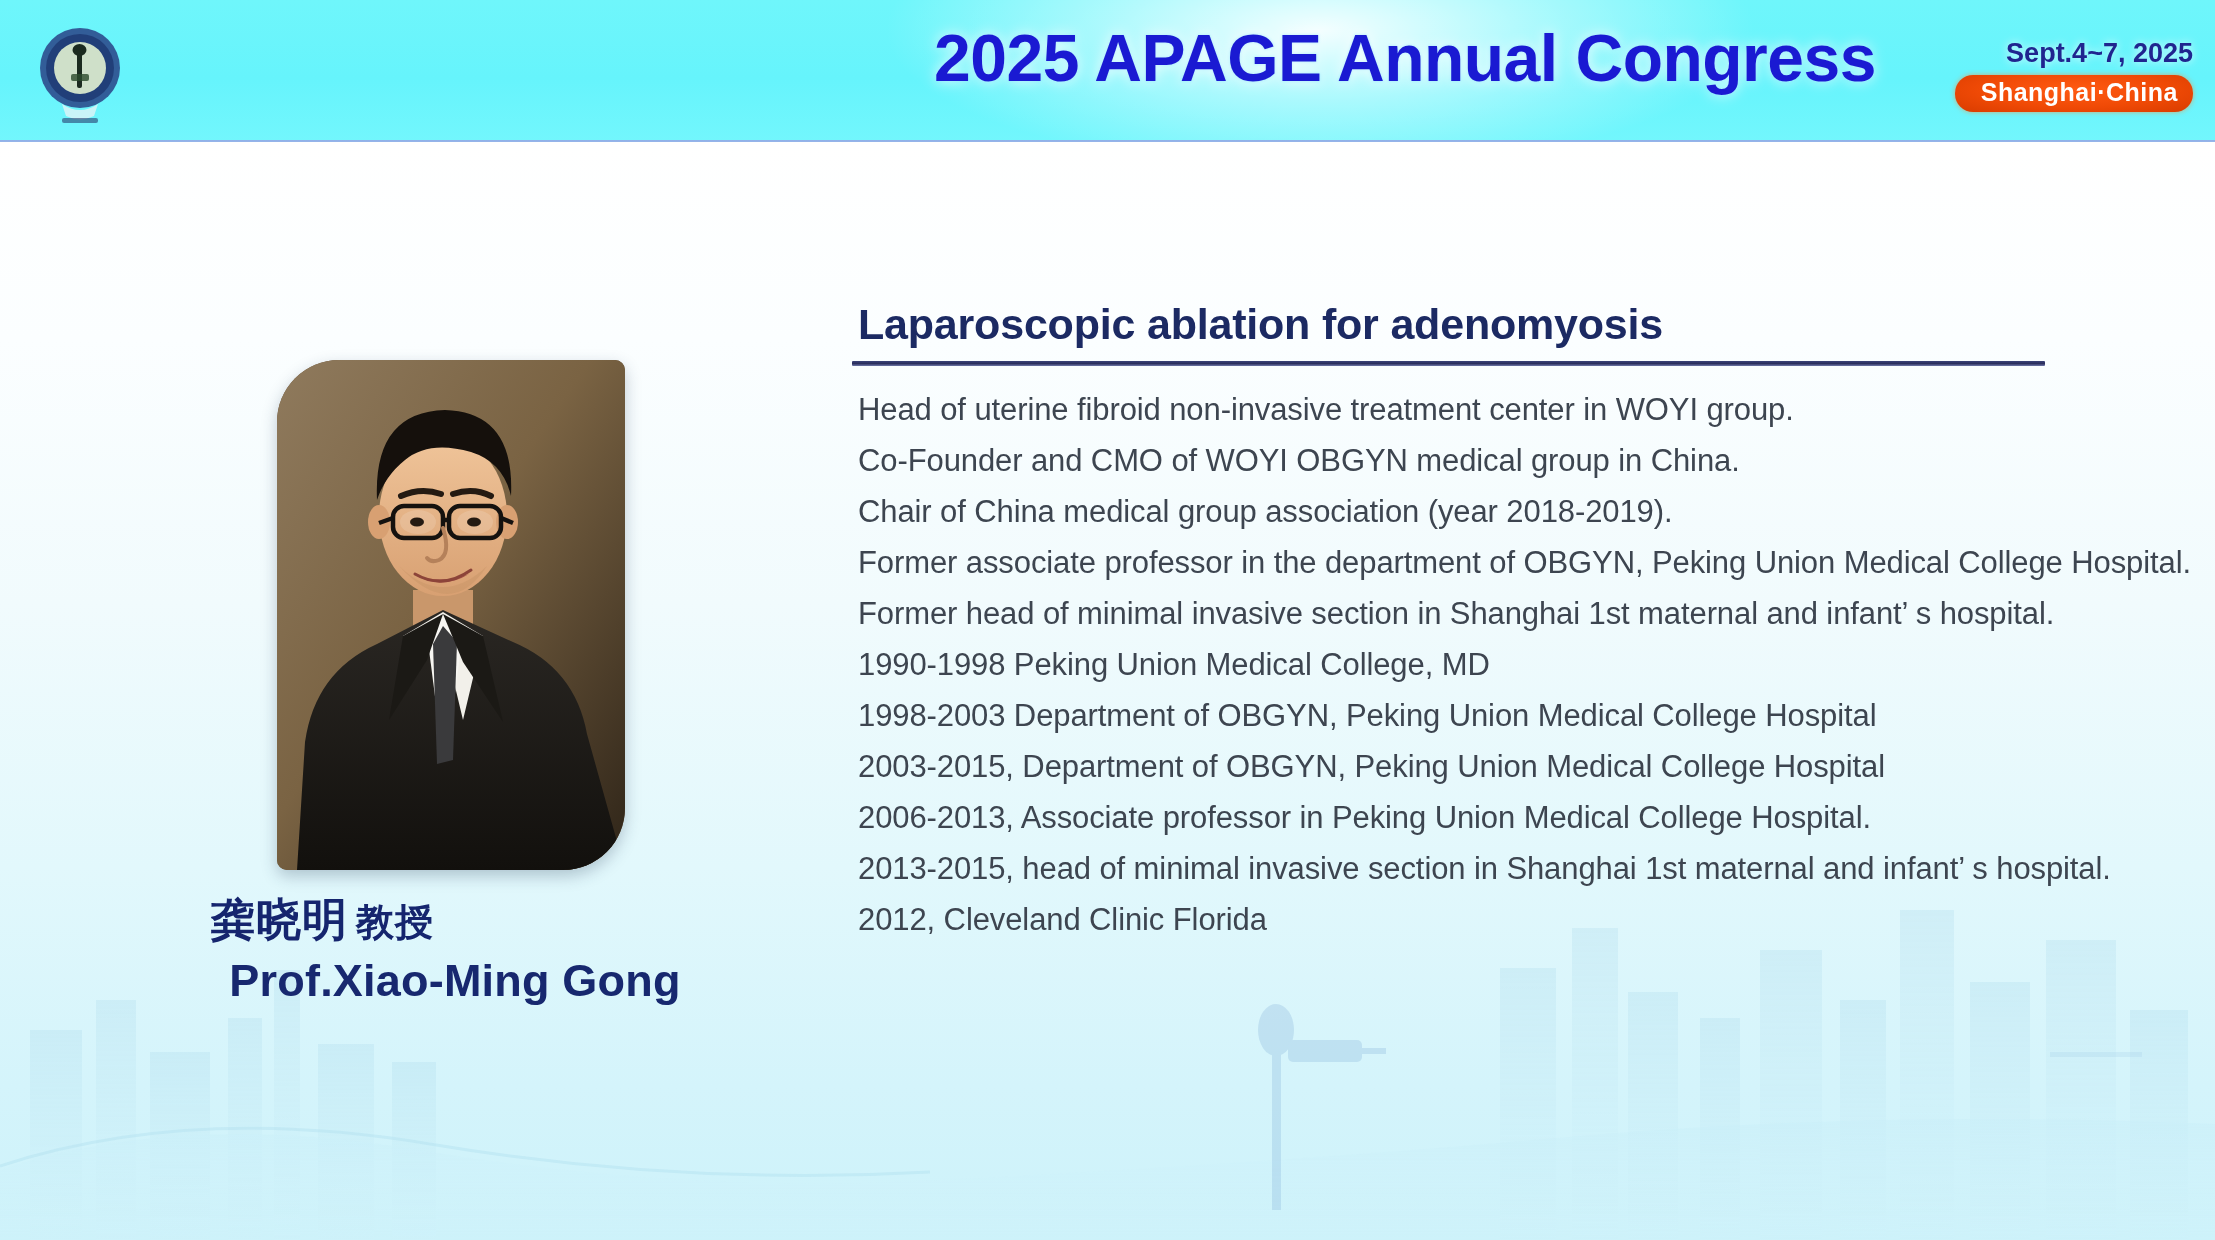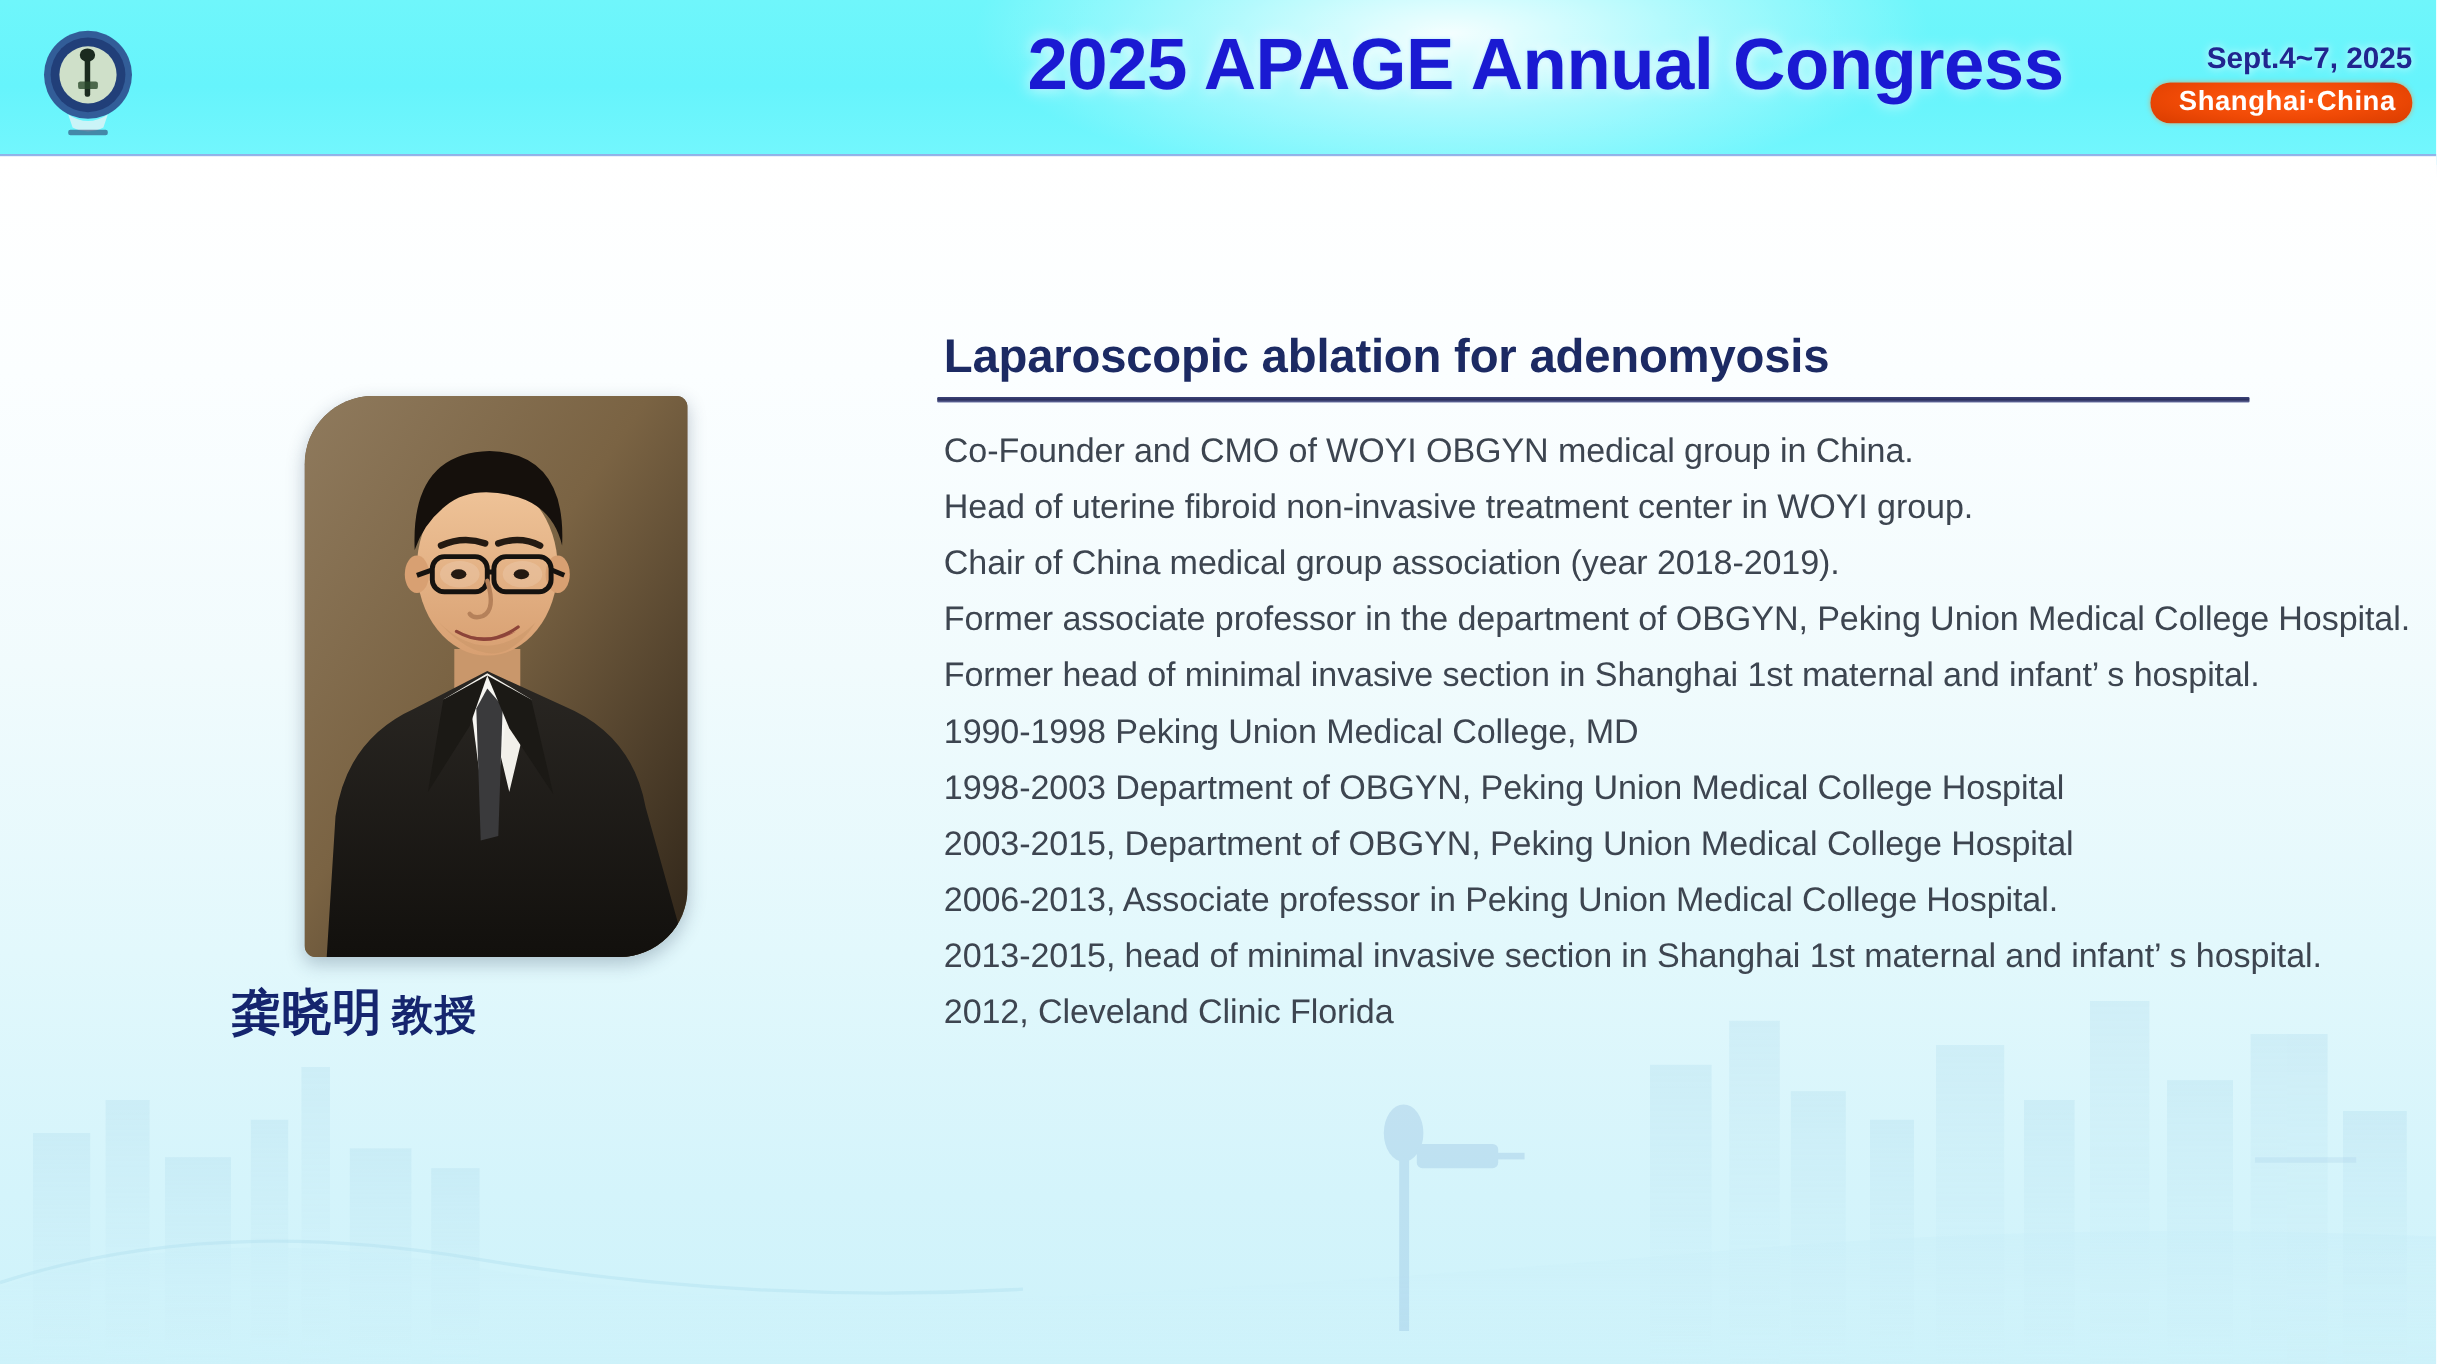--- a/index.html
+++ b/index.html
@@ -350,27 +350,28 @@
           <rect width="348" height="510" fill="none"></rect>
           <path d="M0 0 h348 v510 h-348 z" fill="none"></path>
           <rect width="348" height="510" fill="url(#vig)"></rect>
         </svg>
       </div>
     </div>
 
     <div class="name-cn" style="top:748px;">
       <span>龚晓明</span><span class="title-suffix">教授</span>
     </div>
+    <div class="name-en" style="top:813px;">Prof.Xiao-Ming Gong</div>
 
     <div class="talk-title" style="top:158px;">Laparoscopic ablation for adenomyosis</div>
     <div class="talk-rule" style="top:219px;"></div>
 
     <div class="bio-list" style="top:242px;">
+      <div class="bio-line">Head of uterine fibroid non-invasive treatment center in WOYI group.</div>
       <div class="bio-line">Co-Founder and CMO of WOYI OBGYN medical group in China.</div>
-      <div class="bio-line">Head of uterine fibroid non-invasive treatment center in WOYI group.</div>
       <div class="bio-line">Chair of China medical group association (year 2018-2019).</div>
       <div class="bio-line">Former associate professor in the department of OBGYN, Peking Union Medical College Hospital.</div>
       <div class="bio-line">Former head of minimal invasive section in Shanghai 1st maternal and infant’ s hospital.</div>
       <div class="bio-line">1990-1998 Peking Union Medical College, MD</div>
       <div class="bio-line">1998-2003 Department of OBGYN, Peking Union Medical College Hospital</div>
       <div class="bio-line">2003-2015,  Department of OBGYN, Peking Union Medical College Hospital</div>
       <div class="bio-line">2006-2013,  Associate professor in Peking Union Medical College Hospital.</div>
       <div class="bio-line">2013-2015,  head of minimal invasive section in Shanghai 1st maternal and infant’ s hospital.</div>
       <div class="bio-line">2012, Cleveland Clinic Florida</div>
     </div>

